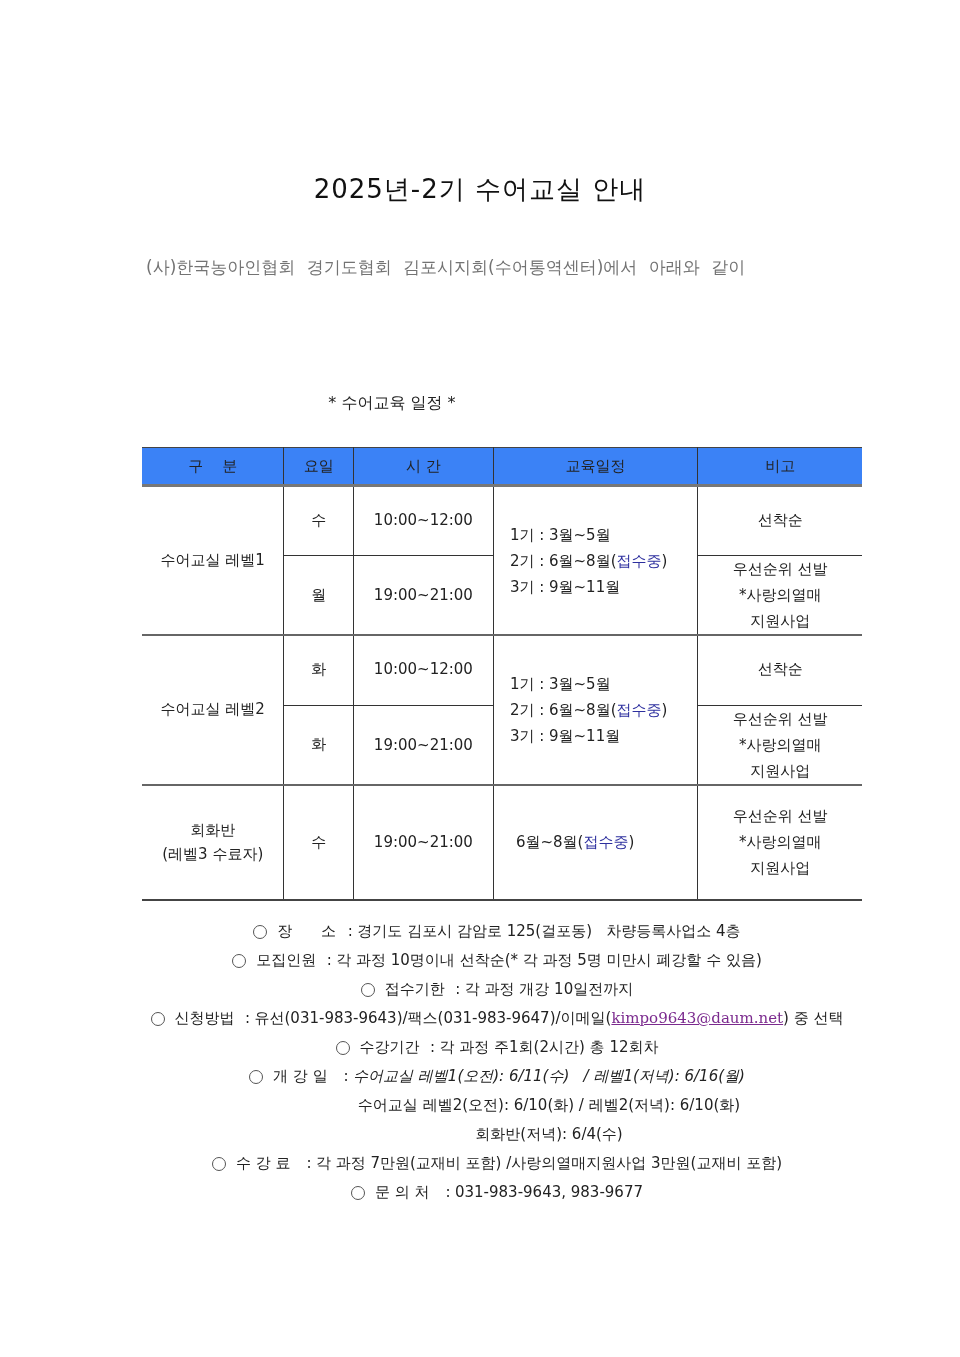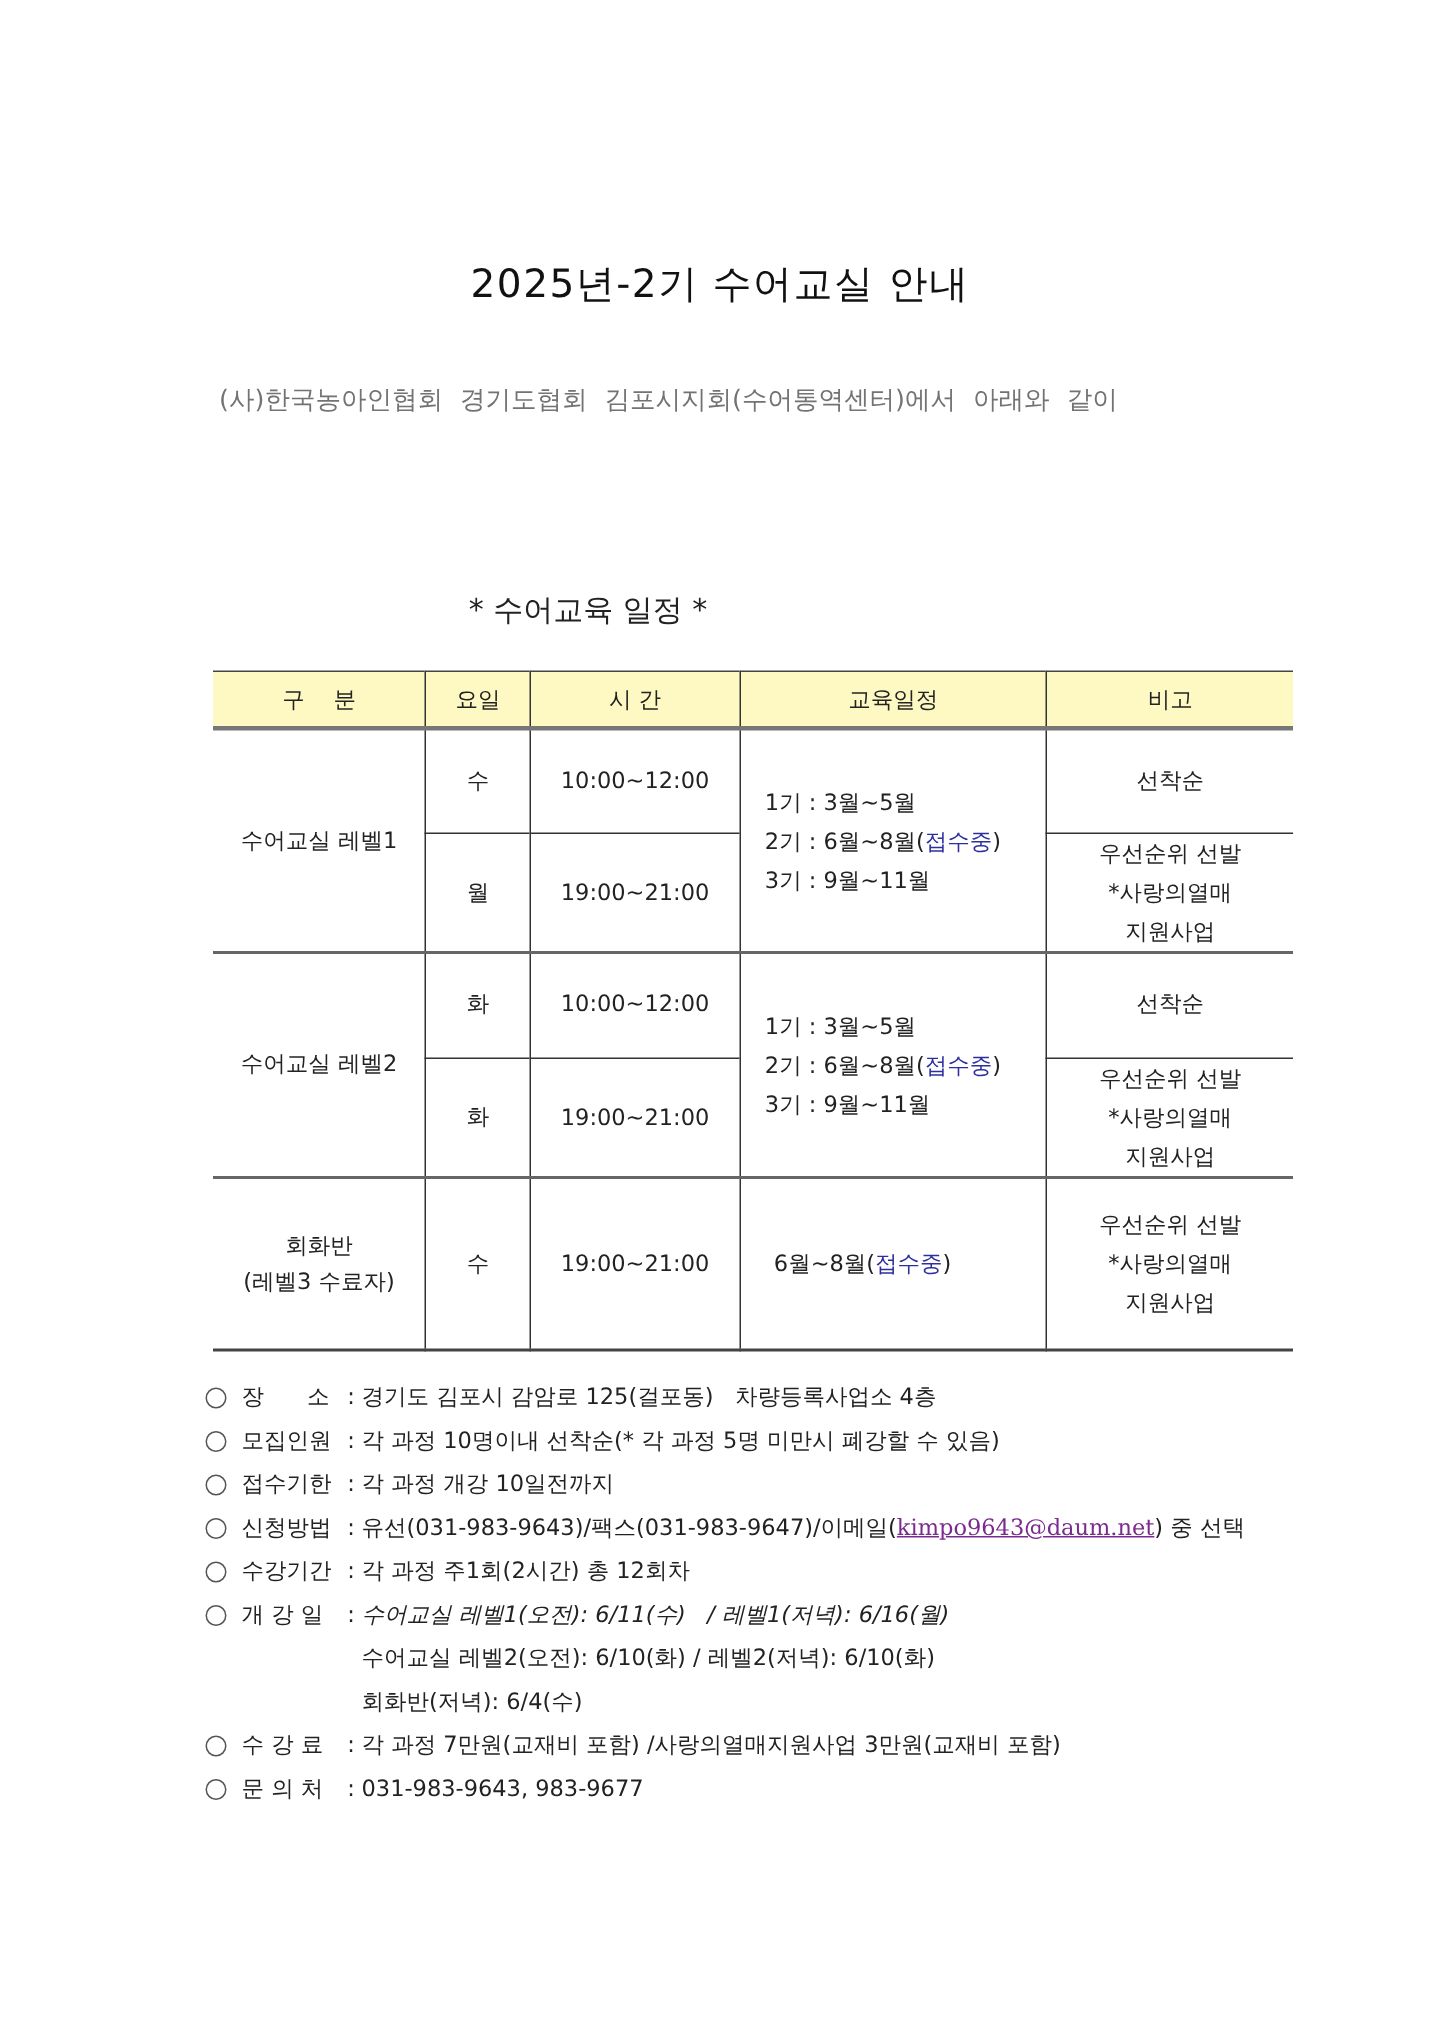--- a/index.html
+++ b/index.html
@@ -38,21 +38,21 @@
       font-family: "DejaVu Sans", sans-serif;
     }
     .intro .line1 { display: block; padding-left: 8px; word-spacing: 6px; }
     .intro .line2 { display: block; word-spacing: 6px; }
     .section-heading {
       position: absolute;
       top: 393px;
       left: 0;
       width: 784px;
       text-align: center;
-      font-size: 20px;
+      font-size: 16px;
       color: #222;
     }
     table.schedule {
       position: absolute;
       top: 447px;
       left: 142px;
       width: 720px;
       border-collapse: collapse;
       font-size: 15px;
       color: #222;
@@ -61,21 +61,21 @@
       border-left: 1px solid #333;
       border-right: 1px solid #333;
       text-align: center;
       vertical-align: middle;
       padding: 0;
       font-weight: normal;
     }
     table.schedule th:first-child, table.schedule td.col-category { border-left: none; }
     table.schedule th:last-child, table.schedule td.col-note { border-right: none; text-align: center; }
     table.schedule thead tr {
-      background: #fef9c3;
+      background: #3b82f6;
       border-top: 1.5px solid #444;
       border-bottom: 3px solid #777;
       height: 38px;
     }
     table.schedule tbody tr.group-start { border-top: 2px solid #666; }
     table.schedule tbody tr.sub-row td.cell-sub { border-top: 1px solid #333; }
     table.schedule tbody tr.last { border-bottom: 2px solid #444; }
     .col-category { width: 146px; }
     .col-day { width: 71px; }
     .col-time { width: 141px; }
@@ -87,21 +87,21 @@
     .note-multi { line-height: 26px; }
     .info-list {
       position: absolute;
       top: 917px;
       left: 137px;
       width: 720px;
       font-size: 15px;
       color: #222;
       line-height: 29px;
     }
-    .info-item { display: flex; white-space: nowrap; }
+    .info-item { display: flex; white-space: nowrap; justify-content: center; }
     .info-item .bullet {
       display: inline-block;
       width: 12px; height: 12px;
       border: 1px solid #555;
       border-radius: 50%;
       margin-top: 8px;
       margin-right: 10px;
       flex: none;
     }
     .info-item .label { display: inline-block; width: 66px; letter-spacing: 0px; }

